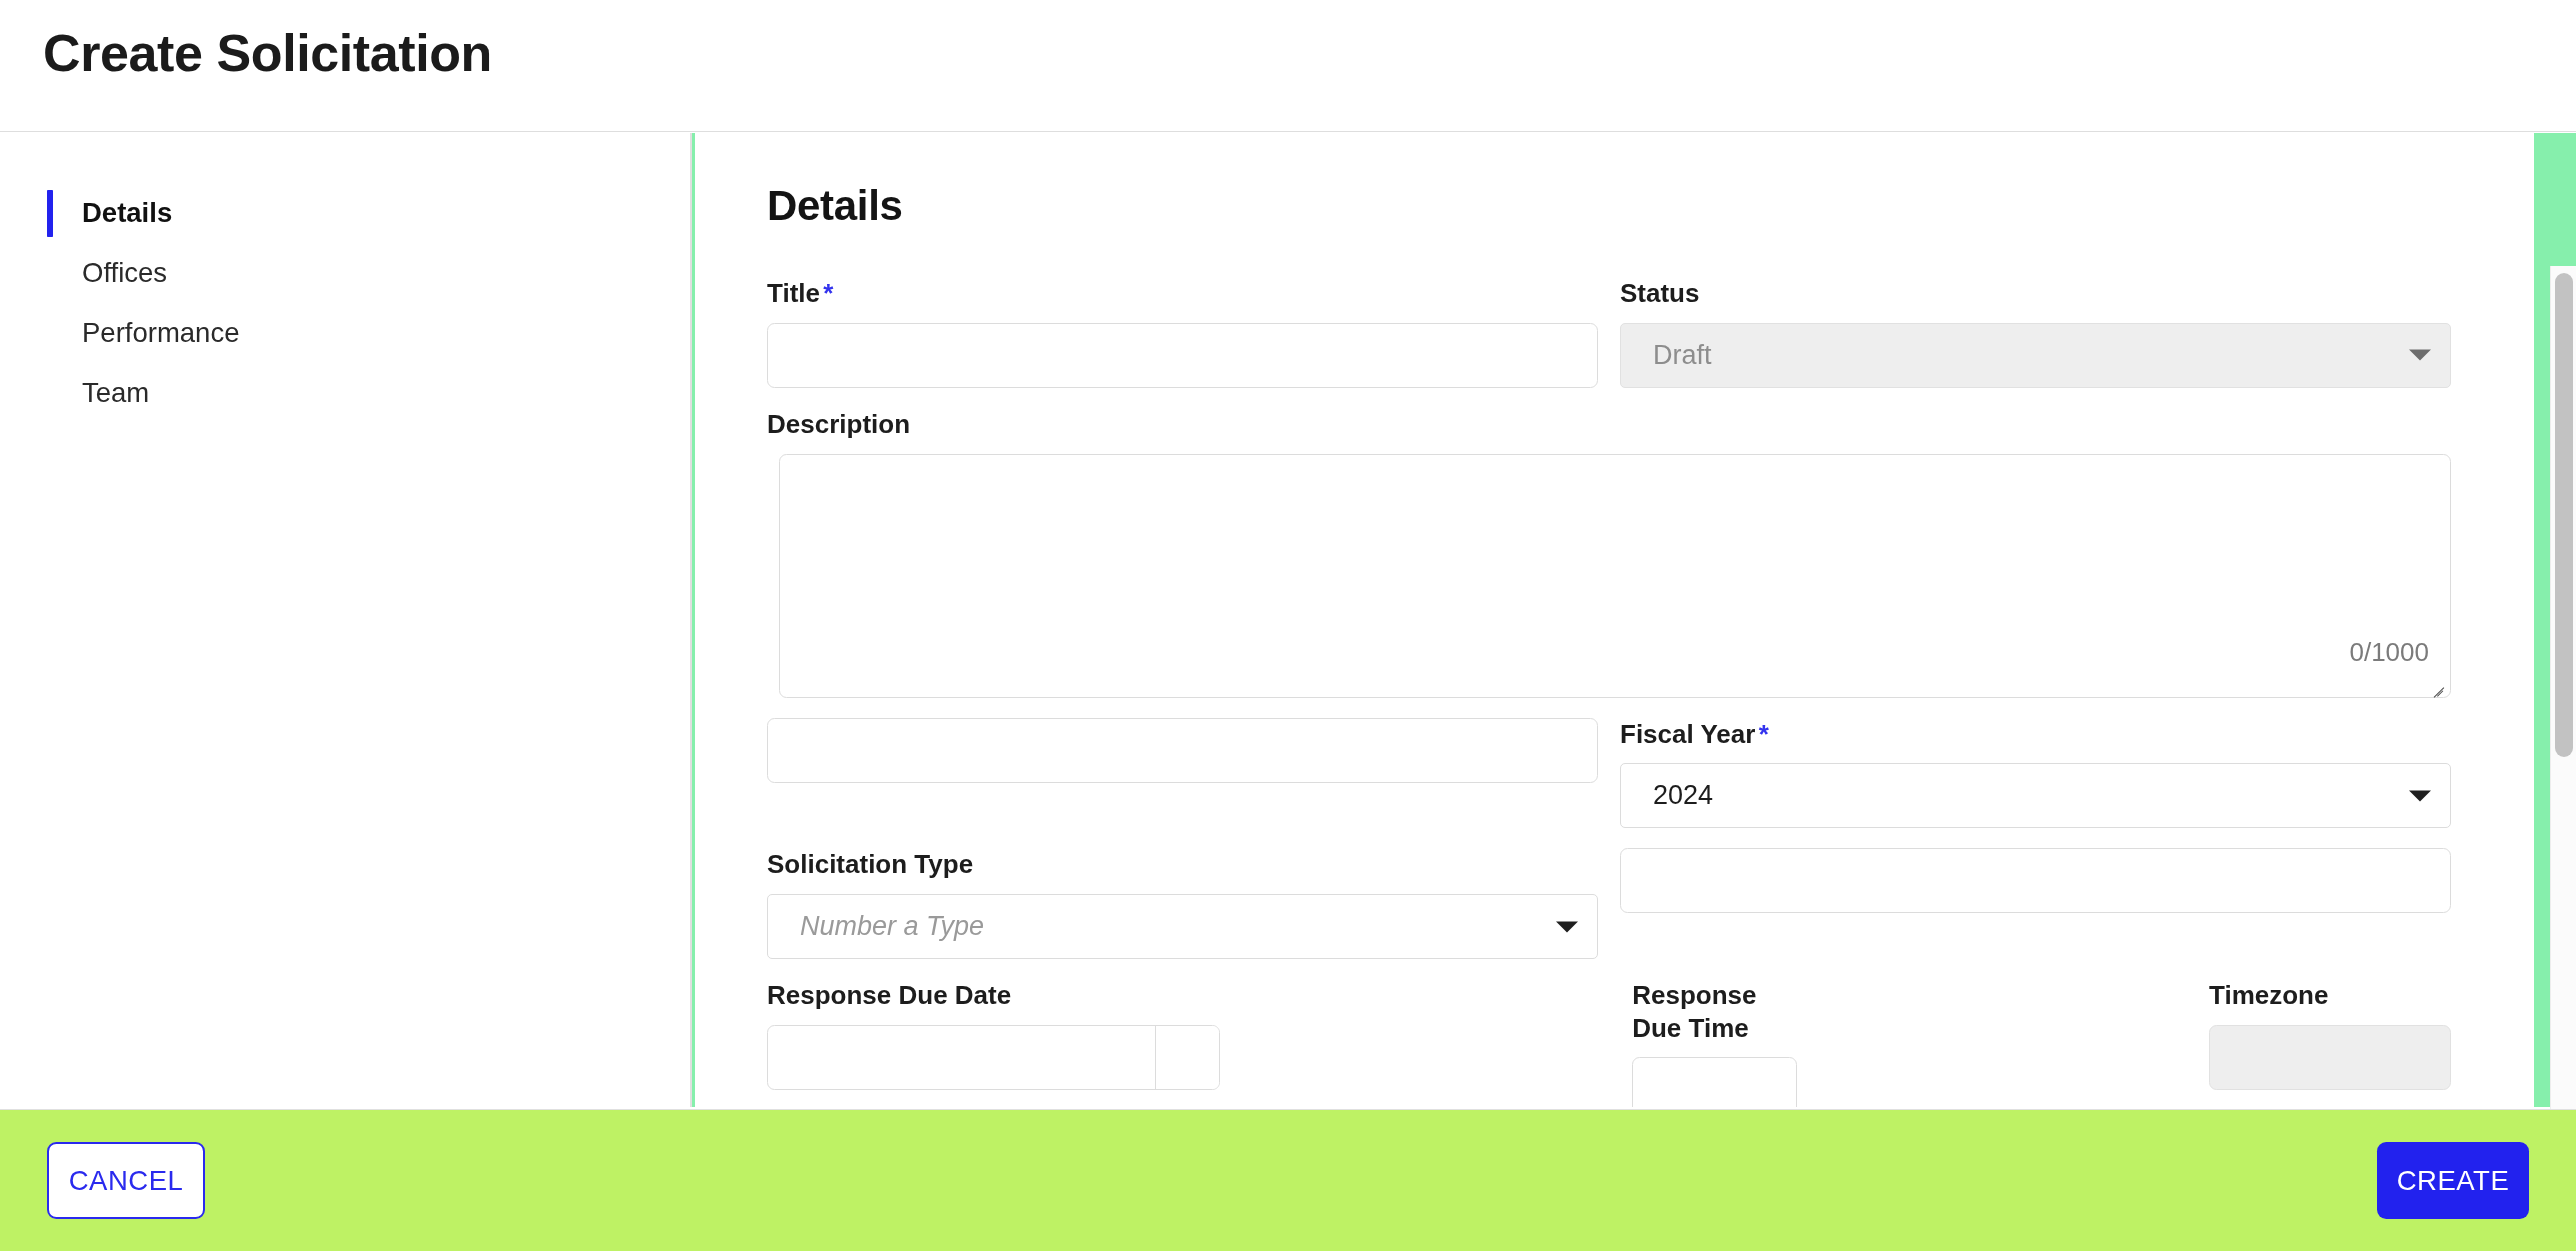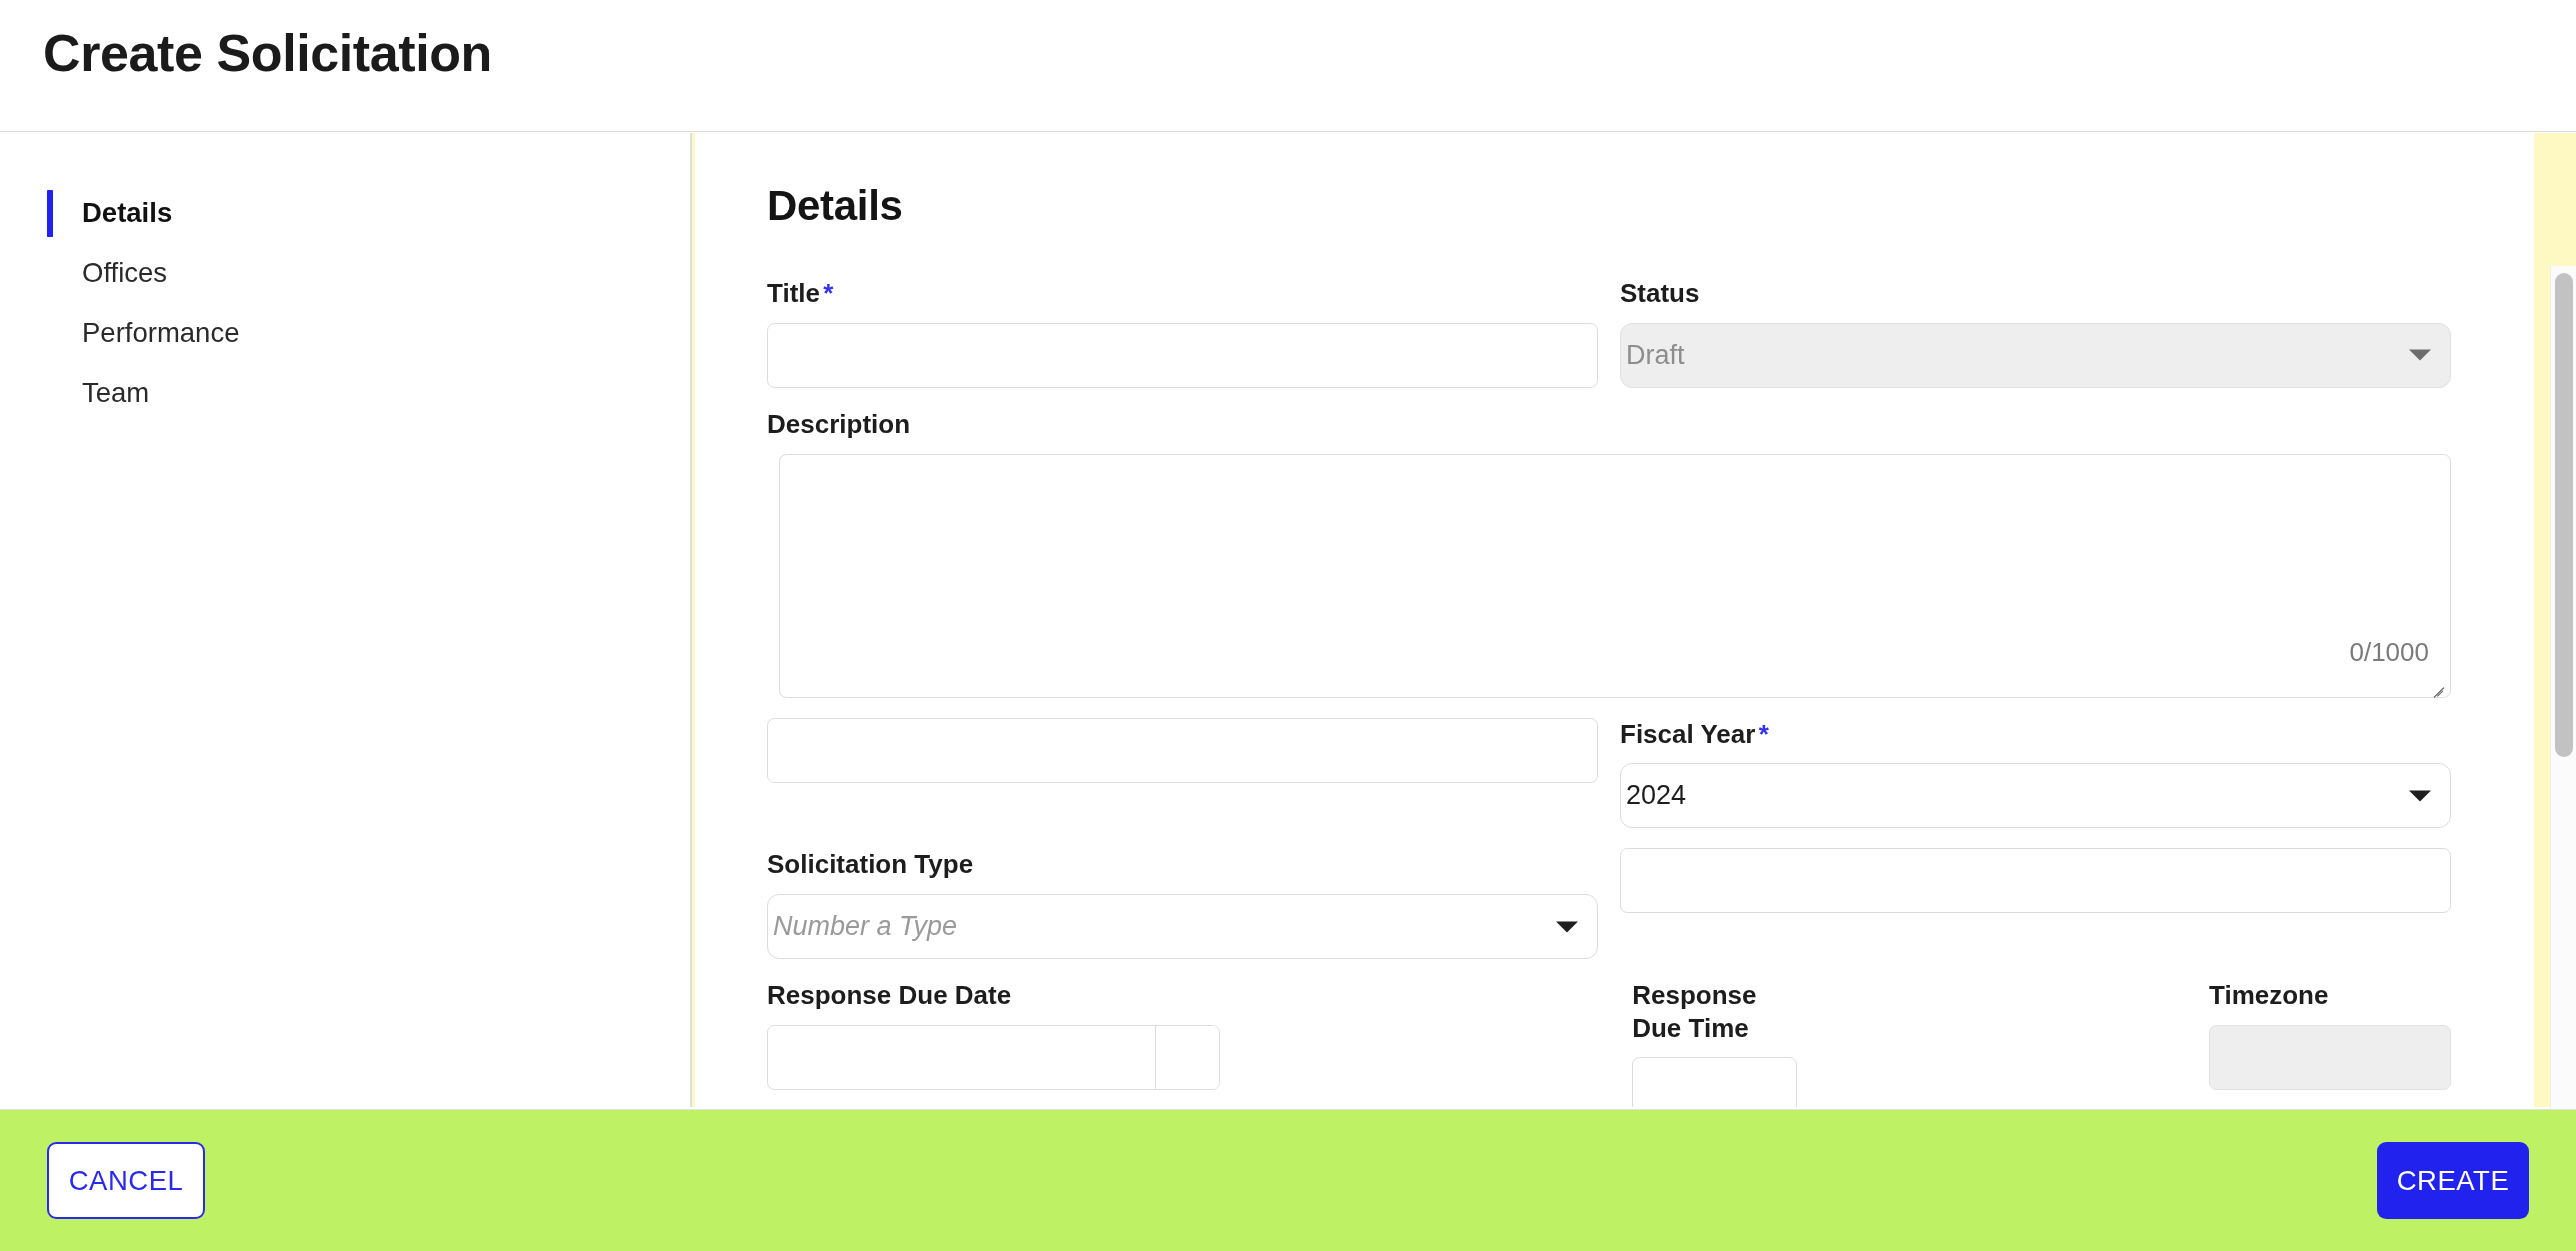--- a/index.html
+++ b/index.html
@@ -38,21 +38,21 @@
     line-height: 1;
     white-space: nowrap;
   }
 
   
   .body-area {
     position: absolute;
     top: 133px; left: 0;
     width: 2576px;
     height: 974px;
-    background: #fef9c3;
+    background: #86efac;
   }
 
   
   .sidebar {
     position: absolute;
     top: 0; left: 0;
     width: 692px;
     height: 974px;
     background: #ffffff;
     border-right: 2.5px solid #dfdfdf;
@@ -151,25 +151,25 @@
     position: relative;
     width: 100%;
     height: 65px;
   }
   .select-box {
     display: flex;
     align-items: center;
     width: 100%;
     height: 65px;
     border: 1.7px solid #dcdcdc;
-    border-radius: 12px;
+    border-radius: 5px;
     background: #ffffff;
     font-size: 27px;
     color: #1d1d1d;
-    padding: 0 52px 0 5px;
+    padding: 0 52px 0 32px;
     cursor: pointer;
     white-space: nowrap;
     overflow: hidden;
   }
   .select-box.disabled {
     background: #eeeeee;
     border-color: #e1e1e1;
     color: #8d8d8d;
     cursor: default;
   }

